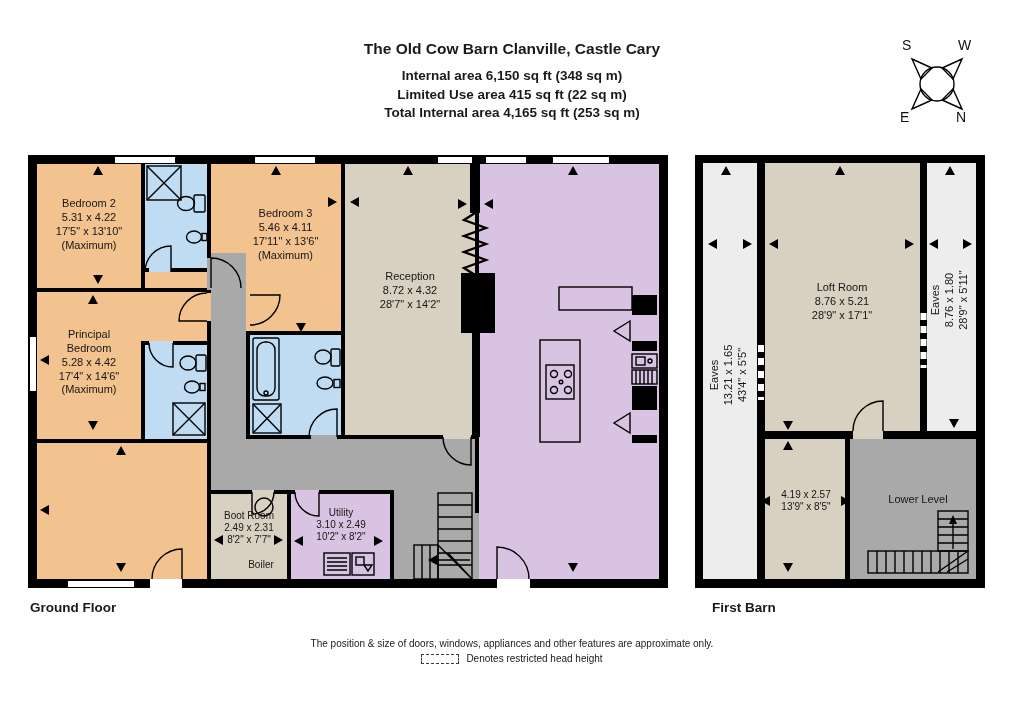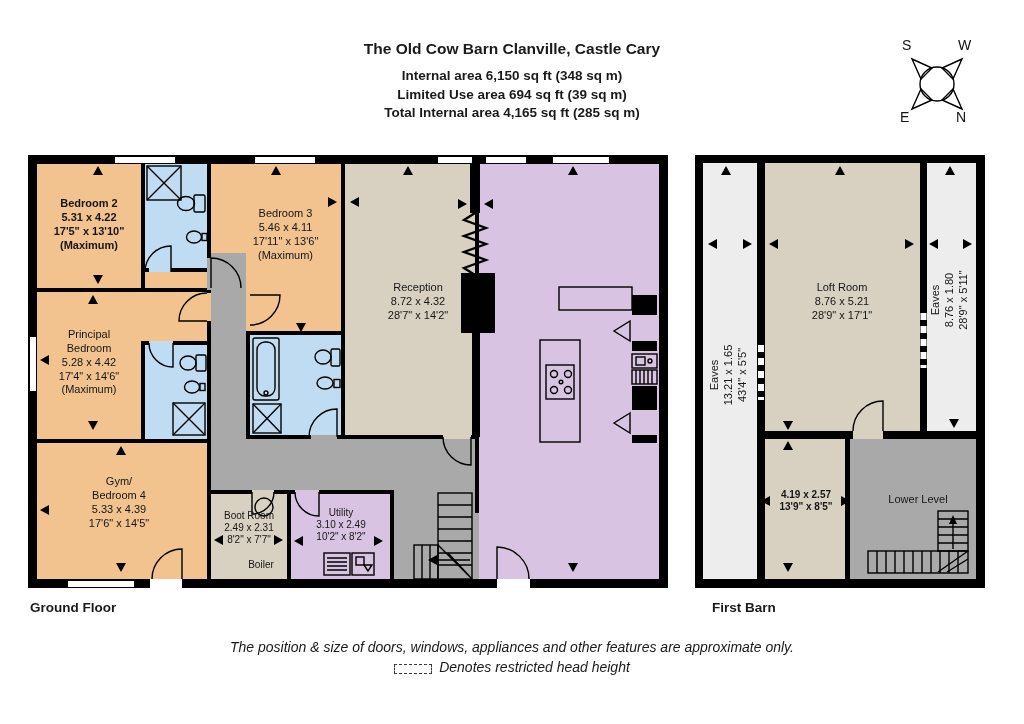--- a/index.html
+++ b/index.html
@@ -4,21 +4,21 @@
 <style>
   html,body{margin:0;padding:0;background:#fff;}
   #page{position:relative;width:1024px;height:724px;background:var(--page,#fff);
         font-family:"Liberation Sans",sans-serif;color:#1a1a1a;overflow:hidden;}
   
   #header{position:absolute;left:0;top:40px;width:1024px;text-align:center;font-weight:bold;}
   #header .t1{font-size:15.5px;margin-bottom:9px;}
   #header .t2{font-size:13.5px;line-height:1.38;}
   #footer{position:absolute;left:0;top:637px;width:1024px;text-align:center;}
   #footer .f1{font-size:13px;font-weight:bold;margin-bottom:3px;}
-  #footer .f2{font-size:14px;line-height:1.45;font-style:italic;}
+  #footer .f2{font-size:10px;line-height:1.45;}
   .floor-label{position:absolute;font-size:13.5px;font-weight:bold;}
   
   .plan{position:absolute;background:var(--wall,#000);}
   .room{position:absolute;}
   .c-bed{background:var(--bedroom,#f2c28f);}
   .c-bath{background:var(--bath,#bfdcf3);}
   .c-beige{background:var(--beige,#d8d0c0);}
   .c-lilac{background:var(--lilac,#d9c3e2);}
   .c-hall{background:var(--hall,#a9a9a9);}
   .c-eaves{background:var(--eaves,#ededed);}
@@ -46,22 +46,22 @@
   #compass text{font-size:14px;fill:#111;}
 </style>
 </head>
 <body>
 
 <div id="page">
 
   <div id="header">
     <div class="t1">The Old Cow Barn Clanville, Castle Cary</div>
     <div class="t2">Internal area 6,150 sq ft (348 sq m)</div>
-    <div class="t2">Limited Use area 694 sq ft (39 sq m)</div>
-    <div class="t2">Total Internal area 4,165 sq ft (285 sq m)</div>
+    <div class="t2">Limited Use area 415 sq ft (22 sq m)</div>
+    <div class="t2">Total Internal area 4,165 sq ft (253 sq m)</div>
   </div>
 
   <svg id="compass" width="82" height="88" viewBox="0 0 82 88">
     <g transform="translate(1,8)">
       <polygon class="ln" points="65,15 45,24 56,35"></polygon>
       <polygon class="ln" points="15,15 35,24 24,35"></polygon>
       <polygon class="ln" points="65,65 56,45 45,56"></polygon>
       <polygon class="ln" points="15,65 24,45 35,56"></polygon>
       <circle class="ln" cx="40" cy="40" r="17" fill="#fff"></circle>
     </g>
@@ -216,38 +216,34 @@
         <rect class="ln" x="410" y="338" width="34" height="86"></rect>
         <path class="ln" d="M410,350 H444 M410,362 H444 M410,374 H444 M410,386 H444 M410,398 H444 M410,410 H444"></path>
         <rect class="ln" x="386" y="390" width="24" height="34"></rect>
         <path class="ln" d="M394,390 V424 M402,390 V424"></path>
         <path class="ln" d="M444,424 L410,390 M444,424 L420,398"></path>
         <path class="ln" d="M442,405 L402,405"></path>
         <polygon class="blk" points="400,405 409,400 409,410"></polygon>
       </g>
     </svg>
 
-    <div class="lbl" style="left:7px;top:42px;width:108px;font-weight:bold;">Bedroom 2
+    <div class="lbl" style="left:7px;top:42px;width:108px;">Bedroom 2
 5.31 x 4.22
 17'5" x 13'10"
 (Maximum)</div>
     <div class="lbl" style="left:205px;top:52px;width:105px;">Bedroom 3
 5.46 x 4.11
 17'11" x 13'6"
 (Maximum)</div>
     <div class="lbl" style="left:8px;top:173px;width:106px;">Principal
 Bedroom
 5.28 x 4.42
 17'4" x 14'6"
 (Maximum)</div>
-    <div class="lbl" style="left:16px;top:320px;width:150px;">Gym/
-Bedroom 4
-5.33 x 4.39
-17'6" x 14'5"</div>
-    <div class="lbl" style="left:328px;top:115px;width:124px;margin-top:11px;">Reception
+    <div class="lbl" style="left:320px;top:115px;width:124px;">Reception
 8.72 x 4.32
 28'7" x 14'2"</div>
     <div class="lbl sm" style="left:184px;top:355px;width:74px;">Boot Room
 2.49 x 2.31
 8'2" x 7'7"</div>
     <div class="lbl sm" style="left:204px;top:404px;width:58px;">Boiler</div>
     <div class="lbl sm" style="left:264px;top:352px;width:98px;">Utility
 3.10 x 2.49
 10'2" x 8'2"</div>
 
@@ -304,21 +300,21 @@
 
     <div class="lbl" style="left:72px;top:126px;width:150px;">Loft Room
 8.76 x 5.21
 28'9" x 17'1"</div>
     <div class="lbl rot" style="left:-20px;top:198px;width:110px;height:44px;">Eaves
 13.21 x 1.65
 43'4" x 5'5"</div>
     <div class="lbl rot" style="left:201px;top:123px;width:110px;height:44px;">Eaves
 8.76 x 1.80
 28'9" x 5'11"</div>
-    <div class="lbl sm" style="left:72px;top:334px;width:78px;font-weight:bold;">4.19 x 2.57
+    <div class="lbl sm" style="left:72px;top:334px;width:78px;">4.19 x 2.57
 13'9" x 8'5"</div>
     <div class="lbl" style="left:168px;top:338px;width:110px;">Lower Level</div>
 
     <i class="tri tu" style="left:26px;top:11px;"></i>
     <i class="tri tu" style="left:140px;top:11px;"></i>
     <i class="tri tu" style="left:250px;top:11px;"></i>
     <i class="tri tl" style="left:13px;top:84px;"></i>
     <i class="tri tr" style="left:48px;top:84px;"></i>
     <i class="tri tl" style="left:74px;top:84px;"></i>
     <i class="tri tr" style="left:210px;top:84px;"></i>

